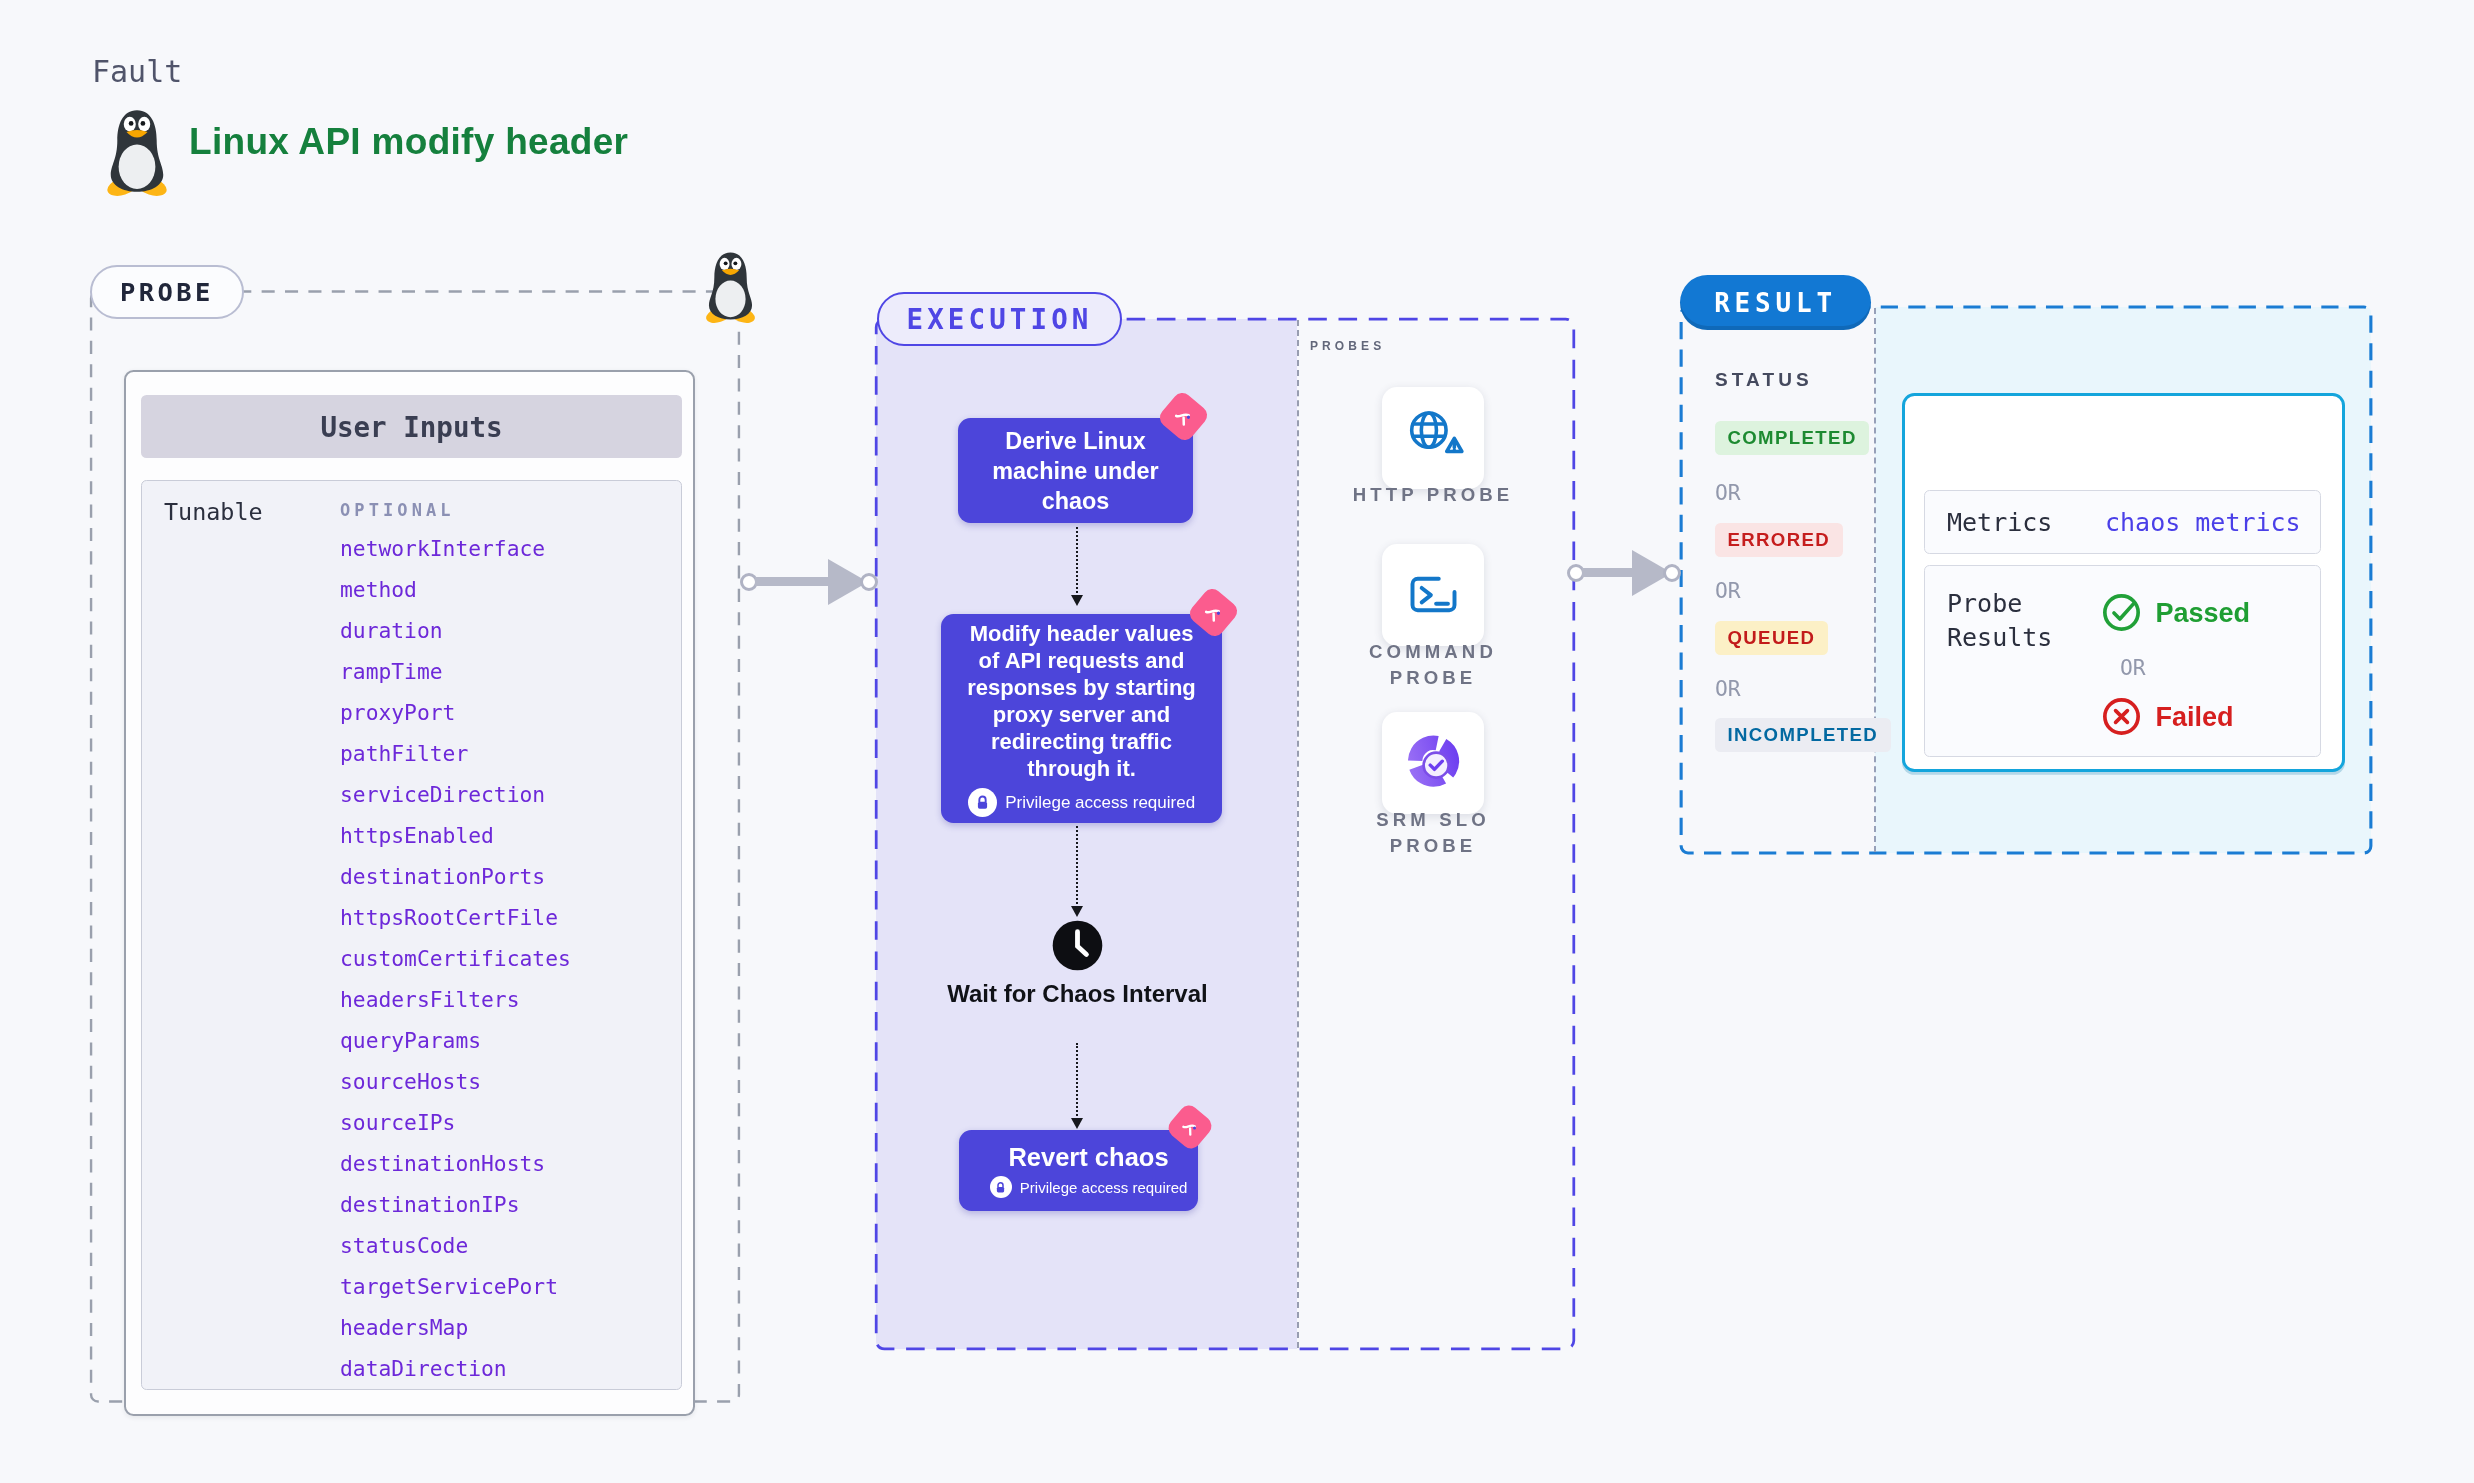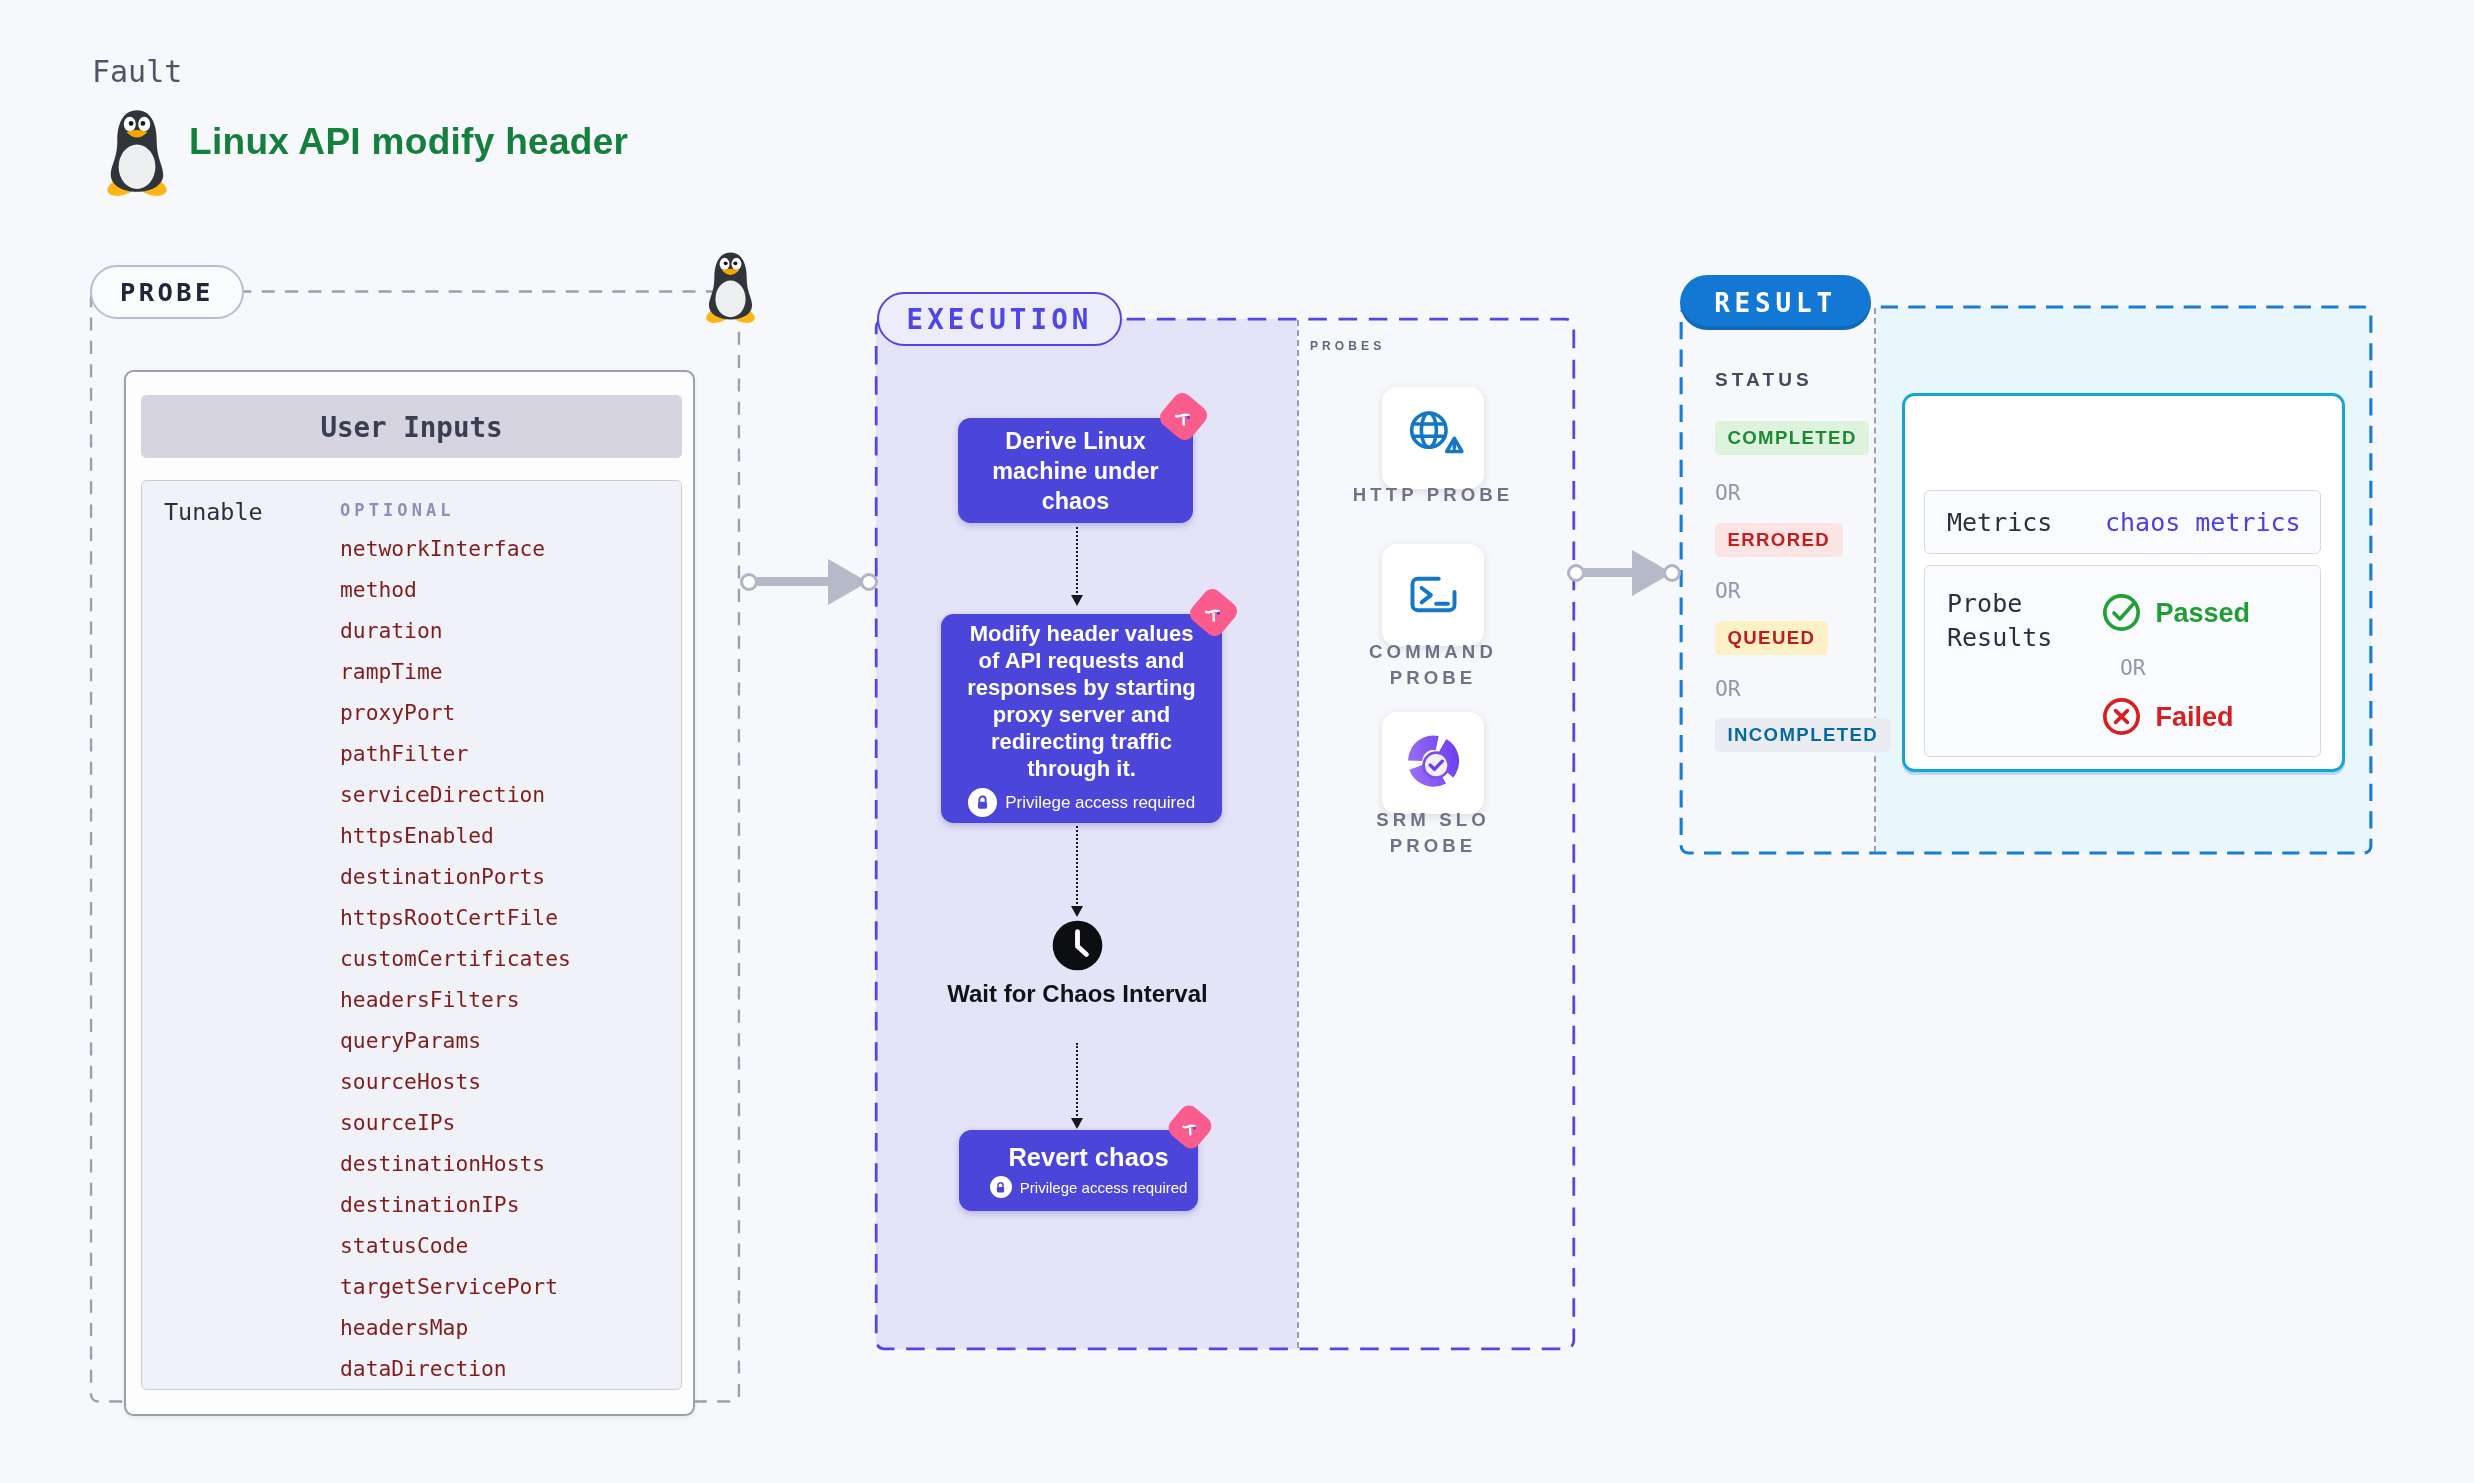--- a/index.html
+++ b/index.html
@@ -47,21 +47,21 @@
            border-radius:9.6px;z-index:2;box-shadow:0 1.4px 4.1px rgba(40,45,70,.08);margin-top:40px;}
   .ui-header{position:absolute;left:15px;top:23px;width:541px;height:63px;background:#d6d4e0;border-radius:5.5px;
              display:flex;align-items:center;justify-content:center;font-family:var(--mono);
              font-weight:bold;font-size:27.5px;color:#3a3e52;}
   .ui-panel{position:absolute;left:15px;top:108px;width:541px;height:910px;background:#f1f2f8;
             border:1.4px solid #c9ccd8;border-radius:5.5px;}
   .tunable-label{position:absolute;left:22px;top:16.5px;font-family:var(--mono);font-size:23.4px;color:#2b2f3e;}
   .optional-label{position:absolute;left:198px;top:19px;font-family:var(--mono);font-weight:bold;
                   font-size:17px;letter-spacing:4.1px;color:#8b90b4;}
   .tunable-list{position:absolute;left:198px;top:47px;}
-  .tunable-item{display:block;height:41px;line-height:41px;font-family:var(--mono);font-size:21.3px;color:#7f1d1d;}
+  .tunable-item{display:block;height:41px;line-height:41px;font-family:var(--mono);font-size:21.3px;color:#6d28d9;}
 
   
   .edge{position:absolute;z-index:2;}
   .edge .dot{position:absolute;width:18px;height:18px;border-radius:50%;background:#fff;border:3.4px solid #b0b3c4;}
   .edge .shaft{position:absolute;height:9px;background:#b6b9c8;}
   .edge .head{position:absolute;width:0;height:0;border-top:23.4px solid transparent;border-bottom:23.4px solid transparent;}
 
   
   .node{position:absolute;background:#4c45da;border-radius:12.4px;color:#fff;z-index:2;
         display:flex;flex-direction:column;align-items:center;justify-content:center;

